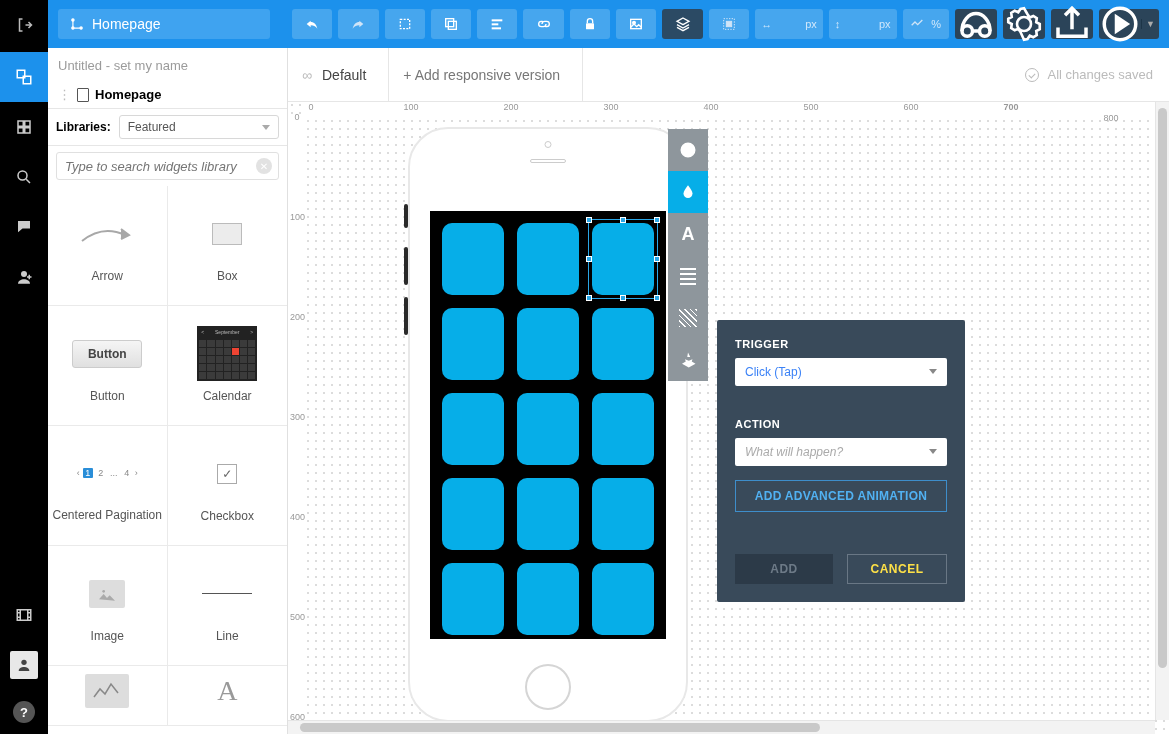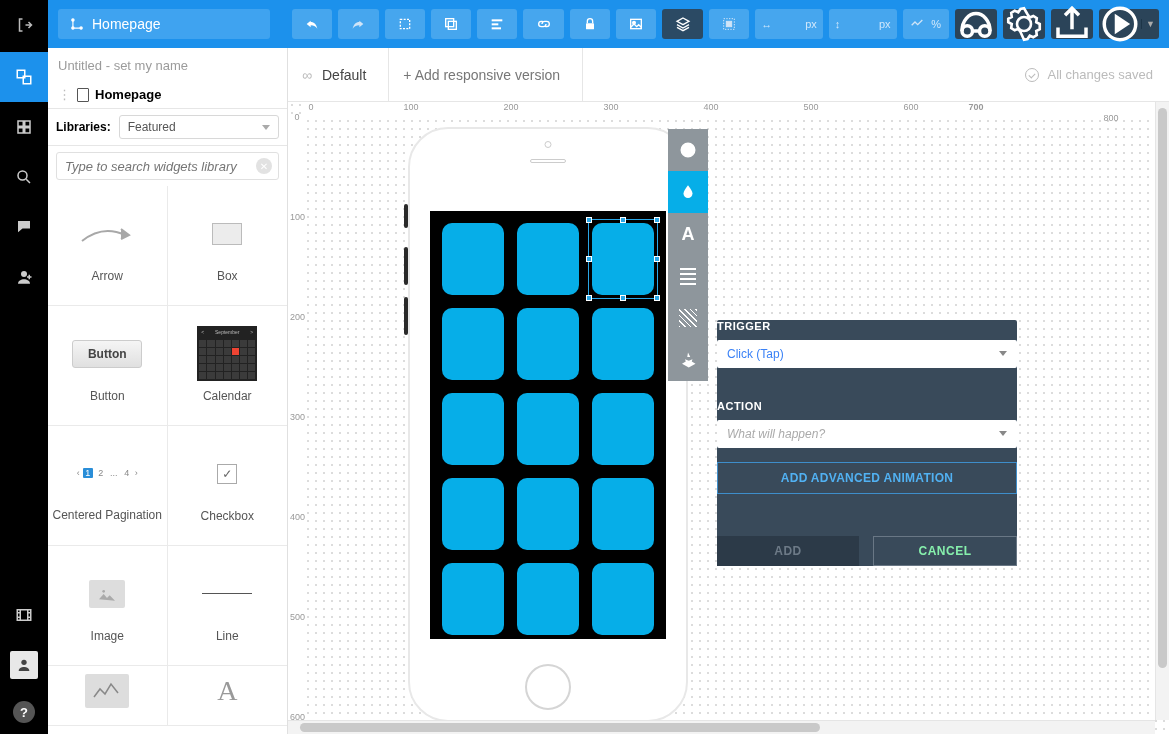--- a/index.html
+++ b/index.html
@@ -236,22 +236,22 @@
 .floatbar .fb svg { width:18px; height:18px; fill:#fff; }
 .fb-lines { display:flex; flex-direction:column; gap:3px; }
 .fb-lines span { width:16px; height:2px; background:#fff; }
 .fb-hatch {
   width:18px; height:18px;
   background-image: repeating-linear-gradient(45deg,#fff 0,#fff 1px,transparent 1px,transparent 4px);
 }
 
 
 .panel {
-  position:absolute; left:429px; top:218px; width:300px;
-  background:#394a5a; border-radius:2px; color:#fff;
+  position:absolute; left:429px; top:218px; width:248px;
+  background:#394a5a; border-radius:2px; padding:18px; color:#fff;
 }
 .panel-label { font-size:11px; letter-spacing:0.5px; font-weight:bold; margin-bottom:8px; }
 .panel-label.m2 { margin-top:32px; }
 .panel-select {
   height:28px; background:#fff; color:#3b82f6; border-radius:2px;
   display:flex; align-items:center; padding:0 10px; font-size:12px; position:relative;
 }
 .panel-select.ph { color:#aaa; font-style:italic; }
 .panel-select::after {
   content:''; position:absolute; right:10px; top:11px;
@@ -260,21 +260,21 @@
 .panel-adv {
   margin-top:14px; height:32px; border:1px solid #3e8ecb; color:#51b1f2;
   display:flex; align-items:center; justify-content:center; font-size:12px; font-weight:bold;
   letter-spacing:0.3px; cursor:pointer;
 }
 .panel-bot { display:flex; gap:14px; margin-top:42px; }
 .panel-bot button {
   flex:1; height:30px; border:none; font-size:12px; font-weight:bold; letter-spacing:0.5px; cursor:pointer;
 }
 .panel-bot .add { background:#2c3a48; color:#6d7a87; }
-.panel-bot .cancel { background:transparent; border:1px solid #697785; color:#86efac; }
+.panel-bot .cancel { background:transparent; border:1px solid #697785; color:#fde047; }
 
 
 .vscroll {
   position:absolute; right:0; top:0; bottom:14px; width:14px; background:#f3f3f3;
   border-left:1px solid #e5e5e5;
 }
 .vscroll .thumb { position:absolute; left:2px; right:2px; top:6px; height:560px; background:#c9c9c9; border-radius:6px; }
 .hscroll {
   position:absolute; left:0; right:14px; bottom:0; height:14px; background:#f3f3f3;
   border-top:1px solid #e5e5e5;
@@ -623,21 +623,21 @@
 
 <div class="canvas-wrap">
   <div class="ruler-h" id="ruler-h">
       <span class="tick" style="left: 5px;">0</span>
       <span class="tick" style="left: 105px;">100</span>
       <span class="tick" style="left: 205px;">200</span>
       <span class="tick" style="left: 305px;">300</span>
       <span class="tick" style="left: 405px;">400</span>
       <span class="tick" style="left: 505px;">500</span>
       <span class="tick" style="left: 605px;">600</span>
-      <span class="tick" style="left: 670px; font-weight: bold;">700</span>
+      <span class="tick" style="left: 705px; font-weight: bold;">700</span>
       <span class="tick" style="left: 805px; margin-top: 11px;">800</span>
     </div>
   <div class="ruler-v" id="ruler-v">
       <span class="tick" style="top: 0px;">0</span>
       <span class="tick" style="top: 100px;">100</span>
       <span class="tick" style="top: 200px;">200</span>
       <span class="tick" style="top: 300px;">300</span>
       <span class="tick" style="top: 400px;">400</span>
       <span class="tick" style="top: 500px;">500</span>
       <span class="tick" style="top: 600px;">600</span>

